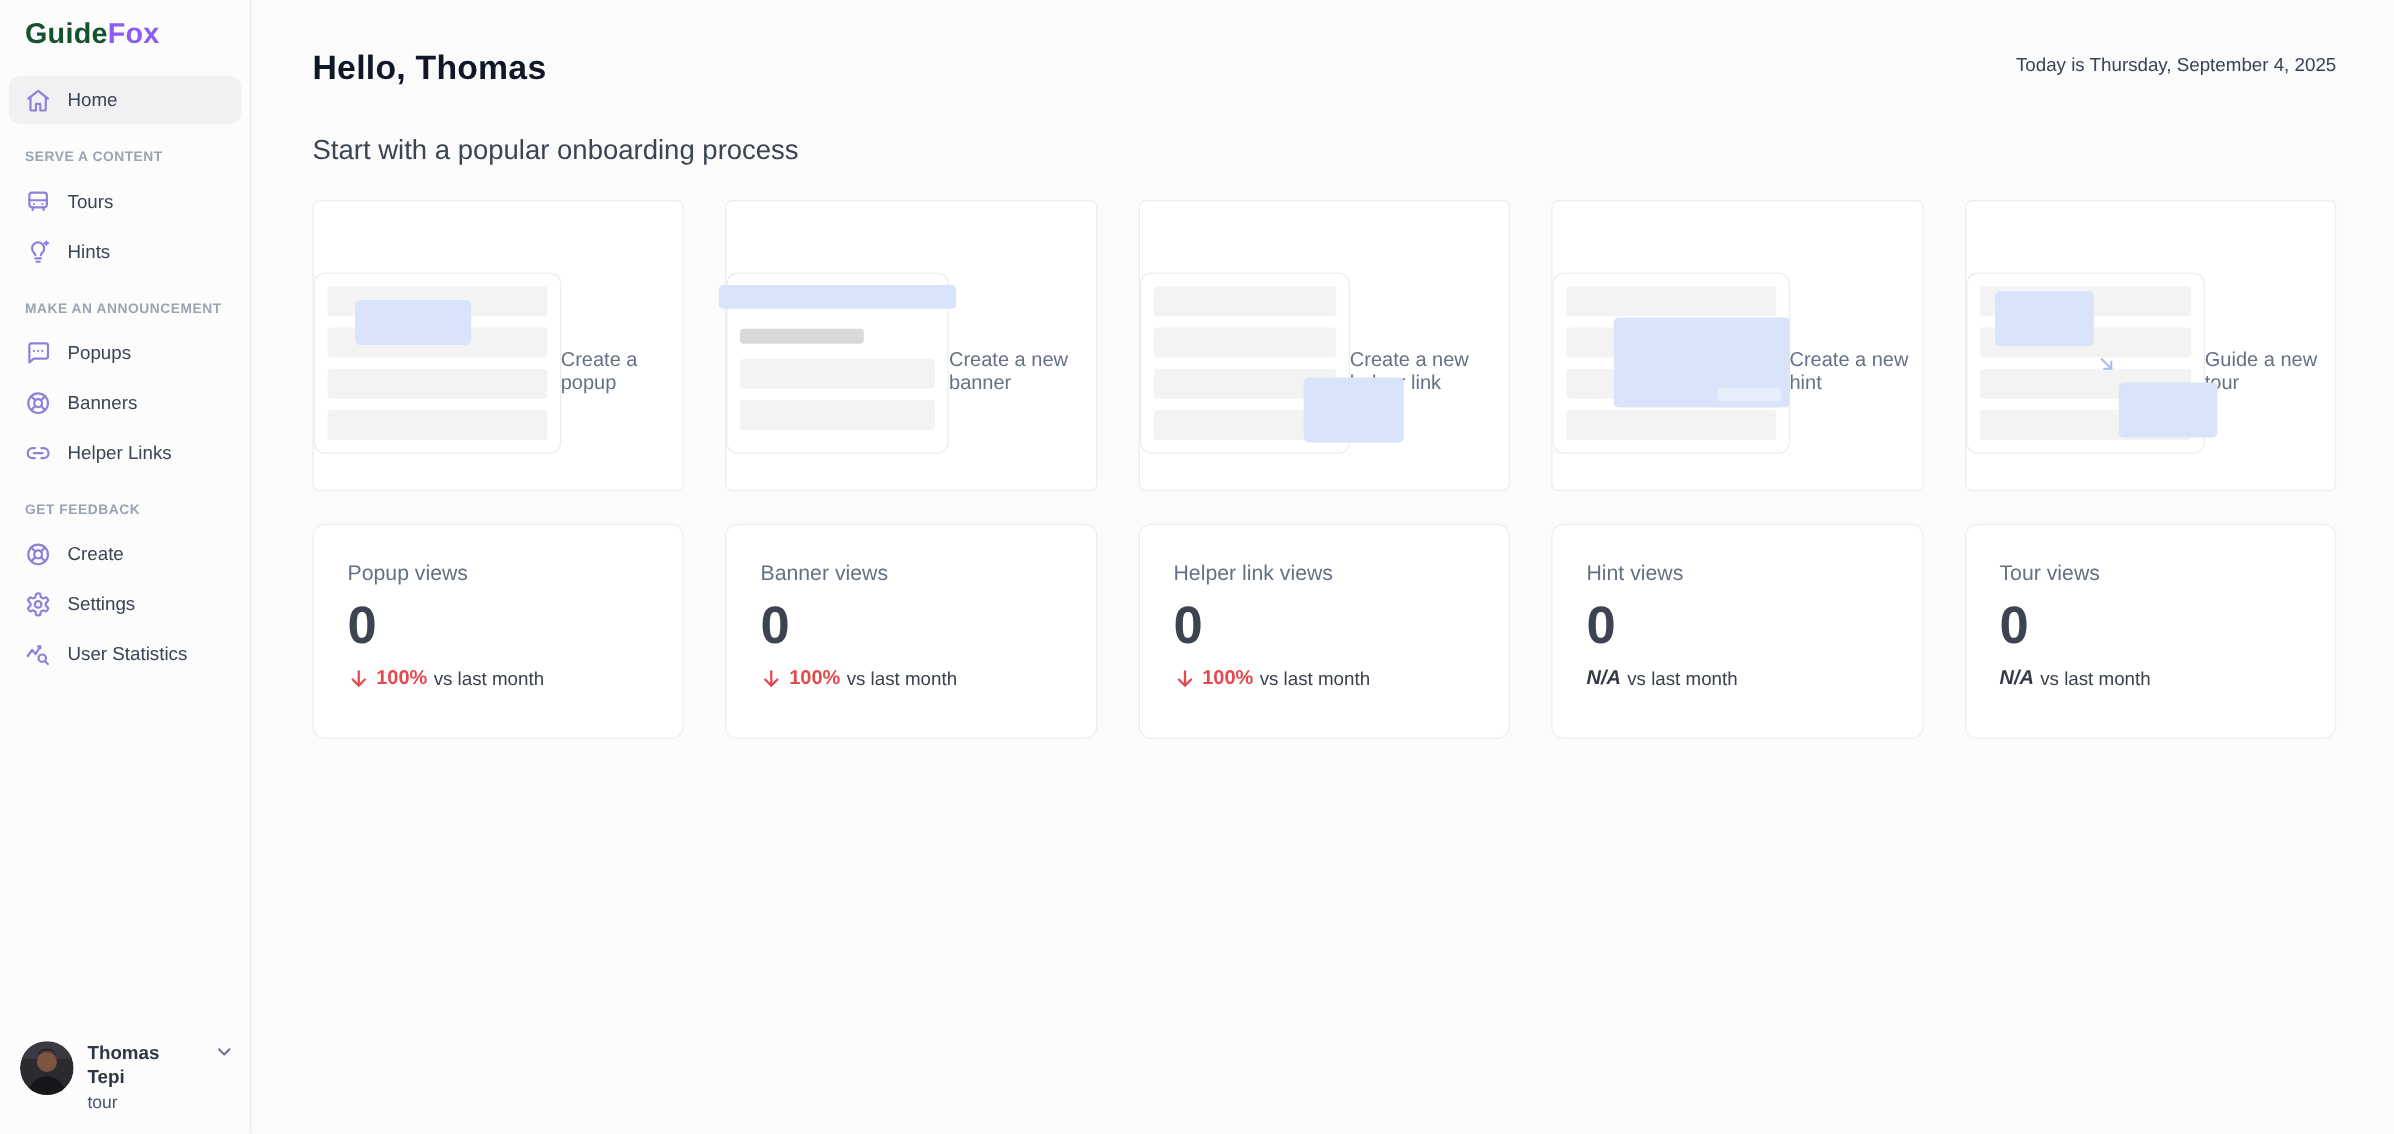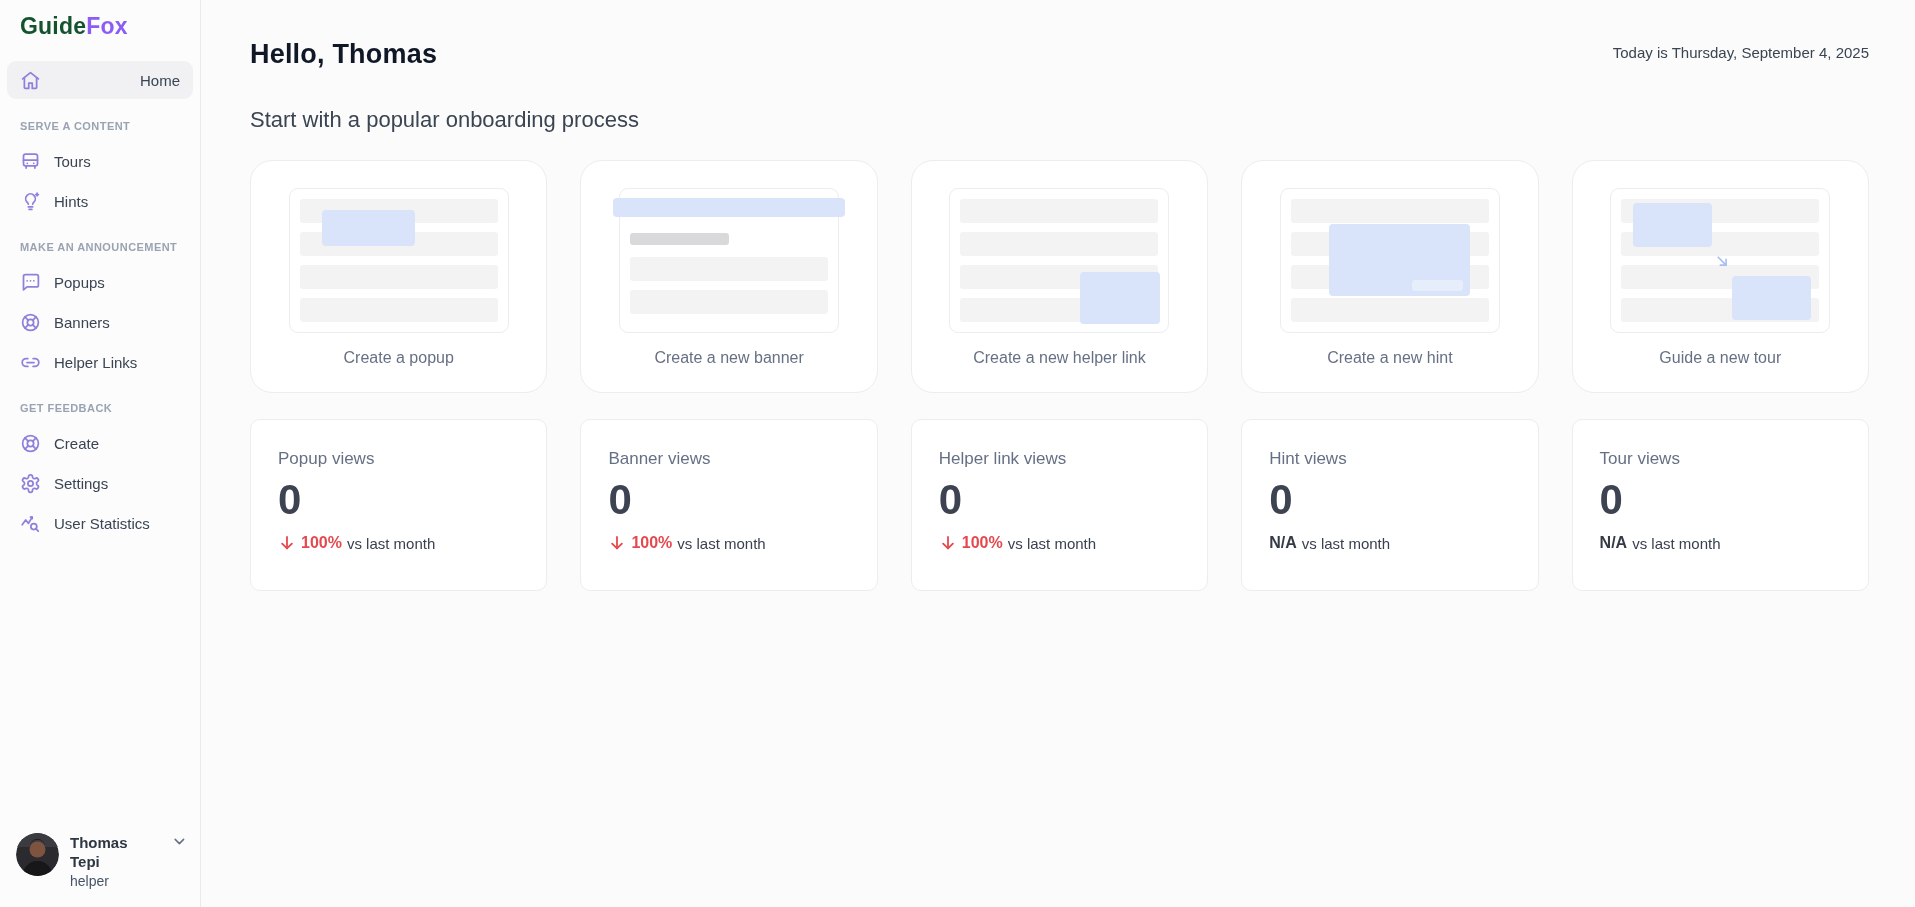--- a/index.html
+++ b/index.html
@@ -17,21 +17,21 @@
   }
   .logo { padding: 13px 20px 0; font-size: 23px; font-weight: 600; letter-spacing: .2px; cursor: pointer; }
   .logo-guide { color: #14532d; }
   .logo-fox   { color: #8b5cf6; }
   .nav { padding: 0 7px; margin-top: 21px; }
   .nav-item {
     display: flex; align-items: center; gap: 13px; height: 38px;
     padding: 0 13px; border-radius: 9px; font-size: 15px; color: #3A4452;
     cursor: pointer; margin-bottom: 2px;
   }
-  .nav-item.active { background: #F1F1F3; justify-content: space-between; }
+  .nav-item.active { background: #F1F1F3; }
   .nav-item .icon { width: 21px; height: 21px; color: #9080DC; flex: none; }
   .icon svg, .chevron svg, .arrow-down-icon svg, .tour-arrow svg { display: block; width: 100%; height: 100%; }
   .section-label {
     font-size: 11px; font-weight: 600; color: #9AA3B2;
     letter-spacing: .45px; margin: 21px 13px 10px;
   }
   .user { margin-top: auto; display: flex; align-items: flex-start; gap: 11px; padding: 0 12px 17px 16px; cursor: pointer; }
   .avatar { width: 43px; height: 43px; border-radius: 50%; overflow: hidden; flex: none; }
   .avatar svg { display: block; width: 100%; height: 100%; }
   .user-name { font-size: 15px; font-weight: 700; color: #2E3642; line-height: 1.3; }
@@ -41,22 +41,22 @@
   
   .main { flex: 1; padding: 39px 46px 0 49px; }
   .header-row { display: flex; justify-content: space-between; align-items: flex-start; }
   .greeting { margin: 0; font-size: 27px; font-weight: 700; color: #101828; letter-spacing: .2px; }
   .date { font-size: 15px; color: #3A4452; margin-top: 5px; }
   .section-title { margin-top: 37px; font-size: 22px; color: #3A4452; }
 
   .cards { display: grid; grid-template-columns: repeat(5, 1fr); gap: 33px; margin-top: 27px; }
 
   .create-card {
-    background: #fff; border: 1px solid #ECEDEF; border-radius: 22px; height: 233px;
-    display: flex; flex-direction: column; align-items: center; padding-top: 27px; cursor: pointer;
+    background: #fff; border: 1px solid #ECEDEF; border-radius: 6px; height: 233px;
+    display: flex; flex-direction: row; align-items: center; padding-top: 27px; cursor: pointer;
   }
   .preview {
     width: 220px; height: 145px; background: #fff; border: 1px solid #ECEDEF;
     border-radius: 9px; position: relative; padding: 10px;
   }
   .sk-col { display: flex; flex-direction: column; gap: 9px; }
   .sk-bar { height: 24px; background: #F3F3F4; border-radius: 3px; }
   .sk-bar-abs { position: absolute; background: #F3F3F4; border-radius: 3px; }
   .sk-blue { position: absolute; background: #D9E3F9; border-radius: 4px; }
   .sk-dark { position: absolute; background: #D9D9DB; border-radius: 3px; }
@@ -76,21 +76,21 @@
   .stats { margin-top: 26px; }
   .stat-card {
     background: #fff; border: 1px solid #ECEDEF; border-radius: 10px;
     height: 172px; padding: 29px 27px 0;
   }
   .stat-title { font-size: 17px; color: #667085; }
   .stat-value { margin-top: 8px; font-size: 42px; font-weight: 700; color: #3D4350; line-height: 1.1; }
   .stat-delta { margin-top: 11px; display: flex; align-items: center; gap: 5px; font-size: 15px; color: #39414F; }
   .arrow-down-icon { width: 18px; height: 18px; color: #E5484D; flex: none; }
   .delta-pct { color: #E5484D; font-weight: 700; font-size: 16px; }
-  .delta-na  { color: #343B46; font-weight: 700; font-size: 16px; }
+  .delta-na  { color: #343B46; font-weight: 700; font-size: 16px; font-style: italic; }
 </style>
 </head>
 <body>
 
 <div class="app">
 
   <aside class="sidebar">
     <div class="logo">
       <span class="logo-guide">Guide</span><span class="logo-fox">Fox</span>
     </div>
@@ -202,21 +202,21 @@
         <svg viewBox="0 0 43 43">
             <circle cx="21.5" cy="21.5" r="21.5" fill="#2B2B2F"></circle>
             <rect x="0" y="0" width="43" height="14" fill="#3A3A40"></rect>
             <circle cx="21.5" cy="16.5" r="8" fill="#7E5340"></circle>
             <path d="M14 12a8 8 0 0 1 15 0c0-1-2-6-7.5-6S14 11 14 12z" fill="#141416"></path>
             <path d="M6.5 43a15 15 0 0 1 30 0z" fill="#17171a"></path>
           </svg>
       </span>
       <span>
         <div class="user-name">Thomas Tepi</div>
-        <div class="user-role">helper</div>
+        <div class="user-role">tour</div>
       </span>
       <span class="chevron">
         <svg viewBox="0 0 24 24" fill="none" stroke="currentColor" stroke-width="2.2" stroke-linecap="round" stroke-linejoin="round">
             <path d="m6 9 6 6 6-6"></path>
           </svg>
       </span>
     </div>
   </aside>
 
   <main class="main">

